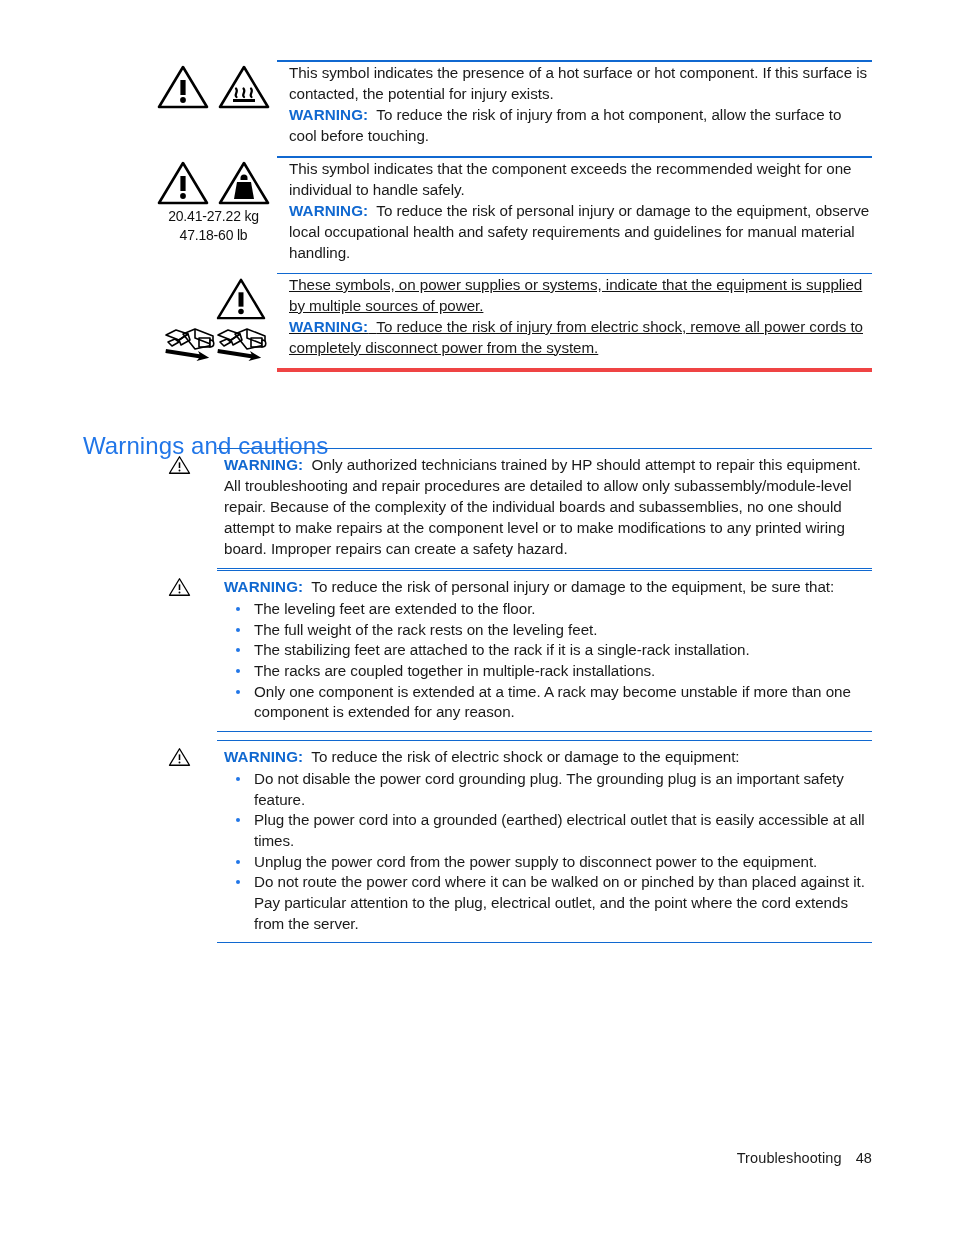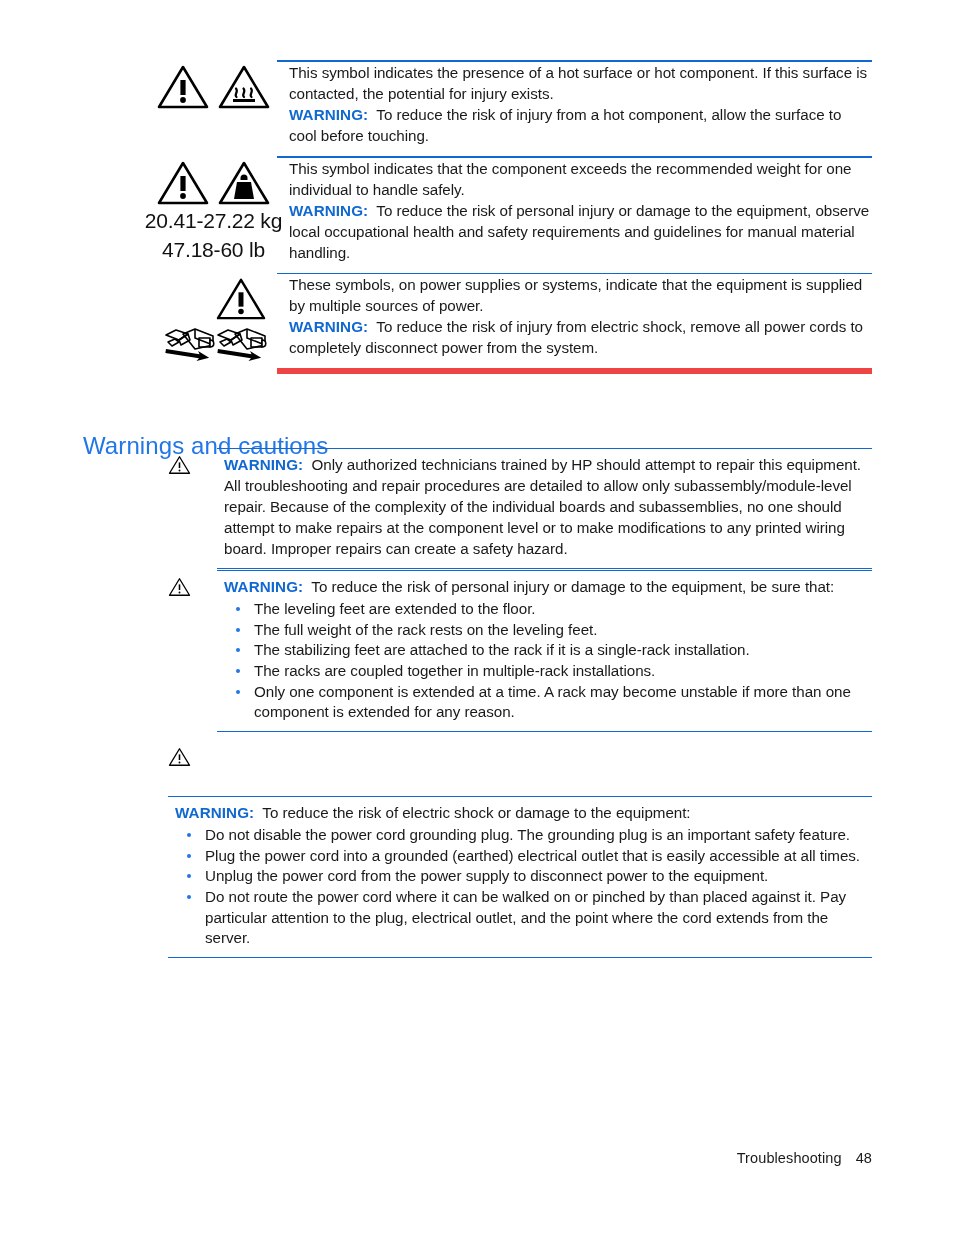--- a/index.html
+++ b/index.html
@@ -47,38 +47,39 @@
   }
 
   .symbol-icons {
     display: flex;
     align-items: flex-end;
     justify-content: center;
     gap: 9px;
   }
 
   .symbol-caption {
-    font-size: 21px;
+    font-size: 14px;
     line-height: 1.32;
     text-align: center;
     color: #111;
     letter-spacing: -0.2px;
     margin-top: 1px;
     white-space: nowrap;
   }
 
   .symbol-text {
     flex: 1 1 auto;
     border-top: 2px solid #1068d0;
     padding: 1px 0 9px 12px;
     min-height: 78px;
     box-sizing: border-box;
   }
   .symbol-row:last-child .symbol-text {
-    border-bottom: 6px solid #ef4444;
+    border-bottom: 4px solid #ef4444;
+    text-decoration: underline;
   }
   .symbol-row.thin-top .symbol-text {
     border-top: 1.5px solid #1068d0;
   }
 
   .para {
     font-size: 15.2px;
     line-height: 1.38;
     color: #1a1a1a;
     margin: 0;
@@ -313,21 +314,21 @@
       <ul class="warn-list">
         <li>The leveling feet are extended to the floor.</li>
         <li>The full weight of the rack rests on the leveling feet.</li>
         <li>The stabilizing feet are attached to the rack if it is a single-rack installation.</li>
         <li>The racks are coupled together in multiple-rack installations.</li>
         <li>Only one component is extended at a time. A rack may become unstable if more than one component is extended for any reason.</li>
       </ul>
     </div>
   </div>
 
-  <div class="warn-block" style="top:740px;flex-direction:column;">
+  <div class="warn-block" style="top:740px;">
     <div class="warn-icon-cell">
       <span>
         <svg width="23" height="20" viewBox="0 0 26 23">
           <path d="M13 2 L24.5 21 L1.5 21 Z" fill="none" stroke="#000" stroke-width="1.5" stroke-linejoin="round"></path>
           <rect x="12.1" y="8.5" width="1.8" height="6.5" fill="#000"></rect>
           <circle cx="13" cy="17.8" r="1.1" fill="#000"></circle>
         </svg>
       </span>
     </div>
     <div class="warn-body">

